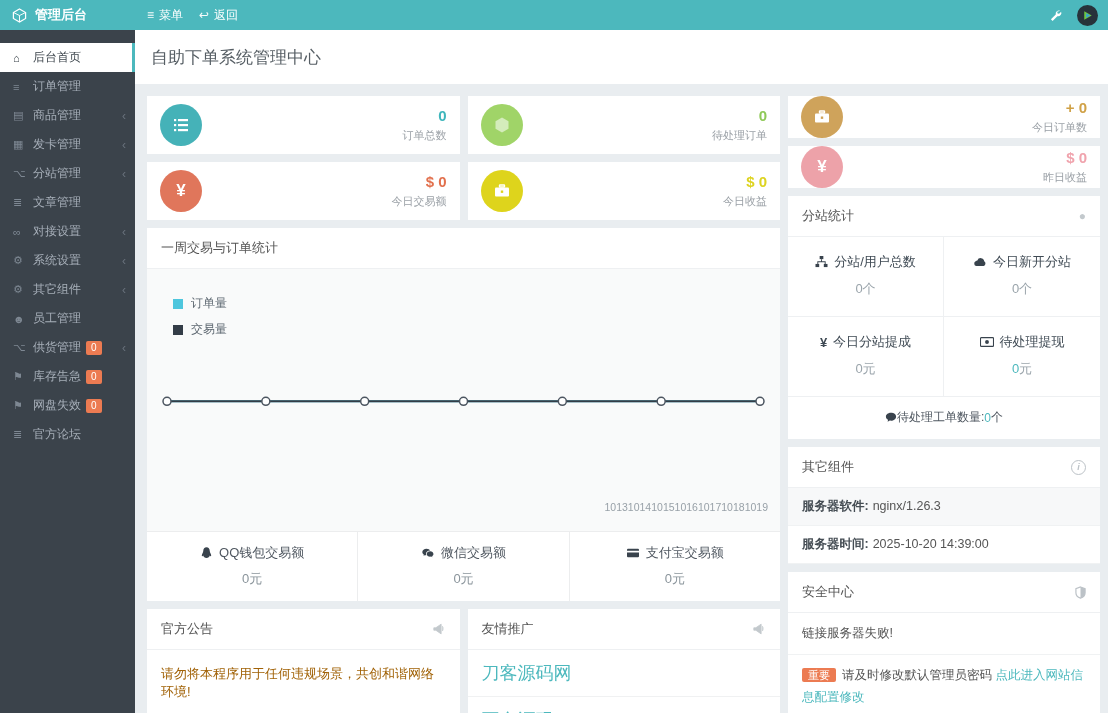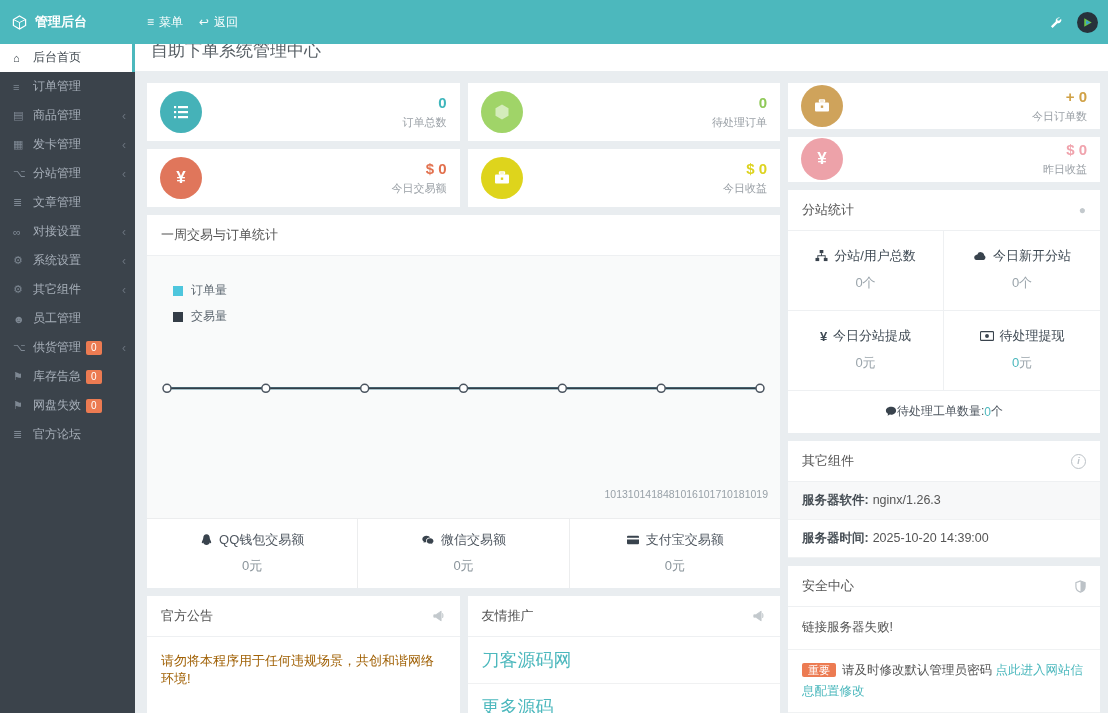--- a/index.html
+++ b/index.html
@@ -1,36 +1,36 @@
 <!DOCTYPE html>
 <html><head>
 <meta charset="utf-8">
 <style>
   html,body{margin:0;padding:0;width:1108px;height:713px;overflow:hidden;
     font-family:"Liberation Sans","DejaVu Sans",sans-serif;background:#e9edf0;position:relative;}
   
-  .topbar{position:absolute;top:0;left:0;right:0;height:44px;background:#4cb8bd;display:flex;align-items:center;color:#fff;z-index:9;}
+  .topbar{position:absolute;top:0;left:0;right:0;height:30px;background:#4cb8bd;display:flex;align-items:center;color:#fff;z-index:9;}
   .tb-brand{display:flex;align-items:center;gap:8px;padding:0 12px;width:112px;font-size:13px;font-weight:bold;}
   .tb-links{display:flex;align-items:center;margin-left:11px;}
   .tb-link{display:flex;align-items:center;gap:5px;font-size:12px;margin-right:16px;cursor:pointer;}
   .tb-link .g{font-size:12px;opacity:.95;}
   .tb-right{margin-left:auto;display:flex;align-items:center;gap:15px;padding-right:10px;}
   .logo-circ{width:21px;height:21px;border-radius:50%;background:#27323b;display:flex;align-items:center;justify-content:center;}
   
   .sidebar{position:absolute;top:30px;bottom:0;left:0;width:135px;background:#3b434b;padding-top:13px;box-sizing:border-box;}
   .s-item{display:flex;align-items:center;height:29px;padding:0 9px 0 13px;font-size:12px;color:#a7afb9;cursor:pointer;box-sizing:border-box;}
   .s-item .ic{width:20px;font-size:11px;color:#7e8893;flex:none;}
   .s-item .lbl{white-space:nowrap;}
   .s-item .chev{margin-left:auto;color:#69727c;font-size:12px;}
   .s-item .badge{background:#ec7b52;color:#fff;font-size:10px;line-height:14px;padding:0 5px;border-radius:2px;margin-left:5px;}
   .s-item.active{background:#fff;color:#3f474e;border-right:3px solid #4cb8bd;}
   .s-item.active .ic{color:#3f474e;}
   
   .main{position:absolute;left:135px;top:30px;right:0;bottom:0;display:flex;flex-direction:column;}
-  .titlebar{background:#fff;height:41px;flex:none;display:flex;align-items:center;padding:0 16px;font-size:17px;color:#565e64;}
+  .titlebar{background:#fff;height:54px;flex:none;display:flex;align-items:center;padding:0 16px;font-size:17px;color:#565e64;}
   .content{flex:1;display:flex;gap:8px;padding:12px 8px 0 12px;overflow:hidden;}
   .col-l{width:633px;flex:none;display:flex;flex-direction:column;gap:8px;}
   .col-r{flex:1;display:flex;flex-direction:column;gap:8px;}
   .cards-row{display:flex;gap:8px;}
   .card{flex:1;background:#fff;display:flex;align-items:center;height:58px;padding:0 13px;box-sizing:border-box;}
   .circ{width:42px;height:42px;border-radius:50%;display:flex;align-items:center;justify-content:center;color:#fff;flex:none;font-size:17px;font-weight:bold;}
   .card-right{margin-left:auto;text-align:right;}
   .card-val{font-size:15px;font-weight:bold;}
   .card-lbl{font-size:11px;color:#9aa0a6;margin-top:4px;}
   .panel{background:#fff;}
@@ -265,21 +265,21 @@
               <circle cx="118.83333333333333" cy="132.31" r="4" fill="#ffffff" stroke="#4c5560" stroke-width="1.5"></circle>
               <circle cx="217.66666666666666" cy="132.31" r="4" fill="#ffffff" stroke="#4c5560" stroke-width="1.5"></circle>
               <circle cx="316.5" cy="132.31" r="4" fill="#ffffff" stroke="#4c5560" stroke-width="1.5"></circle>
               <circle cx="415.3333333333333" cy="132.31" r="4" fill="#ffffff" stroke="#4c5560" stroke-width="1.5"></circle>
               <circle cx="514.1666666666667" cy="132.31" r="4" fill="#ffffff" stroke="#4c5560" stroke-width="1.5"></circle>
               <circle cx="613" cy="132.31" r="4" fill="#ffffff" stroke="#4c5560" stroke-width="1.5"></circle>
             </svg>
           <div class="xlabels" id="xlabels">
               <span>1013</span>
               <span>1014</span>
-              <span>1848</span>
+              <span>1015</span>
               <span>1016</span>
               <span>1017</span>
               <span>1018</span>
               <span>1019</span>
             </div>
         </div>
         <div class="pay-row">
           <div class="pay-cell">
             <div class="pay-top">
               <span>

